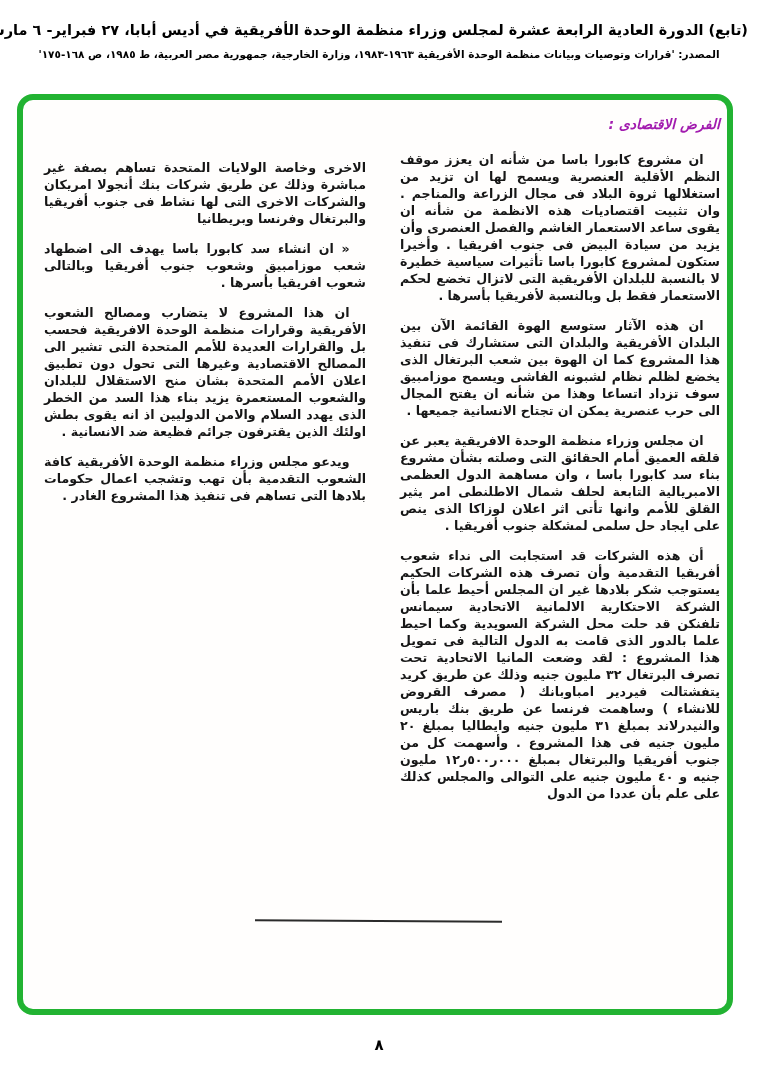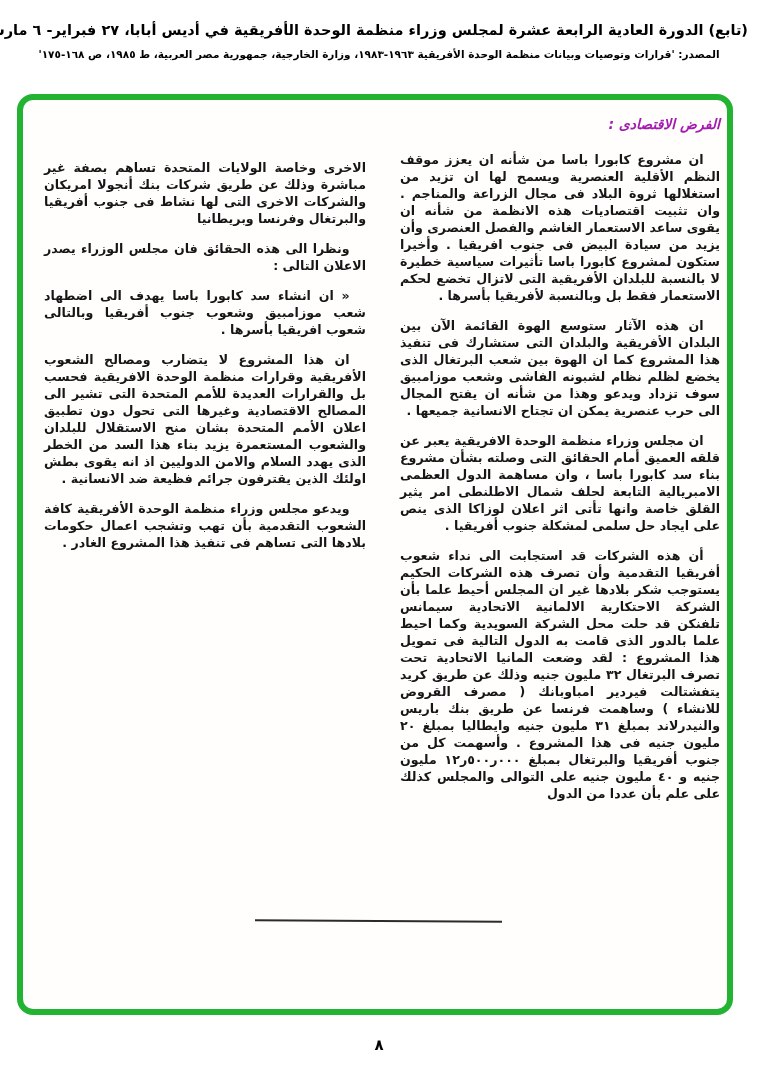--- a/index.html
+++ b/index.html
@@ -98,30 +98,29 @@
   <div class="header-title">(تابع) الدورة العادية الرابعة عشرة لمجلس وزراء منظمة الوحدة الأفريقية في أديس أبابا، ٢٧ فبراير- ٦ مارس ١٩٧٠</div>
   <div class="header-source">المصدر: 'قرارات وتوصيات وبيانات منظمة الوحدة الأفريقية ١٩٦٣-١٩٨٣، وزارة الخارجية، جمهورية مصر العربية، ط ١٩٨٥، ص ١٦٨-١٧٥'</div>
 </div>
 
 <div class="document-frame">
 
   <div class="col col-right">
     <p class="section-heading">الفرض الاقتصادى :</p>
     <div>
         <p class="para">ان مشروع كابورا باسا من شأنه ان يعزز موقف النظم الأقلية العنصرية ويسمح لها ان تزيد من استغلالها ثروة البلاد فى مجال الزراعة والمناجم . وان تثبيت اقتصاديات هذه الانظمة من شأنه ان يقوى ساعد الاستعمار الغاشم والفصل العنصرى وأن يزيد من سيادة البيض فى جنوب افريقيا . وأخيرا ستكون لمشروع كابورا باسا تأثيرات سياسية خطيرة لا بالنسبة للبلدان الأفريقية التى لاتزال تخضع لحكم الاستعمار فقط بل وبالنسبة لأفريقيا بأسرها .</p>
-        <p class="para">ان هذه الآثار ستوسع الهوة القائمة الآن بين البلدان الأفريقية والبلدان التى ستشارك فى تنفيذ هذا المشروع كما ان الهوة بين شعب البرتغال الذى يخضع لظلم نظام لشبونه الفاشى وشعب موزامبيق سوف تزداد ويدعو وهذا من شأنه ان يفتح المجال الى حرب عنصرية يمكن ان تجتاح الانسانية جميعها .</p>
-        <p class="para">ان مجلس وزراء منظمة الوحدة الافريقية يعبر عن قلقه العميق أمام الحقائق التى وصلته بشأن مشروع بناء سد كابورا باسا ، وان مساهمة الدول العظمى الامبريالية التابعة لحلف شمال الاطلنطى امر يثير القلق خاصة وانها تأتى اثر اعلان لوزاكا الذى ينص على ايجاد حل سلمى لمشكلة جنوب أفريقيا .</p>
+        <p class="para">ان هذه الآثار ستوسع الهوة القائمة الآن بين البلدان الأفريقية والبلدان التى ستشارك فى تنفيذ هذا المشروع كما ان الهوة بين شعب البرتغال الذى يخضع لظلم نظام لشبونه الفاشى ويسمح موزامبيق سوف تزداد اتساعا وهذا من شأنه ان يفتح المجال الى حرب عنصرية يمكن ان تجتاح الانسانية جميعها .</p>
+        <p class="para">ان مجلس وزراء منظمة الوحدة الافريقية يعبر عن قلقه العميق أمام الحقائق التى وصلته بشأن مشروع بناء سد كابورا باسا ، وان مساهمة الدول العظمى الامبريالية التابعة لحلف شمال الاطلنطى امر يثير القلق للأمم وانها تأتى اثر اعلان لوزاكا الذى ينص على ايجاد حل سلمى لمشكلة جنوب أفريقيا .</p>
         <p class="para">أن هذه الشركات قد استجابت الى نداء شعوب أفريقيا التقدمية وأن تصرف هذه الشركات الحكيم يستوجب شكر بلادها غير ان المجلس أحيط علما بأن الشركة الاحتكارية الالمانية الاتحادية سيمانس تلفنكن قد حلت محل الشركة السويدية وكما احيط علما بالدور الذى قامت به الدول التالية فى تمويل هذا المشروع : لقد وضعت المانيا الاتحادية تحت تصرف البرتغال ٣٢ مليون جنيه وذلك عن طريق كريد يتفشتالت فيردير امباوبانك ( مصرف القروض للانشاء ) وساهمت فرنسا عن طريق بنك باريس والنيدرلاند بمبلغ ٣١ مليون جنيه وايطاليا بمبلغ ٢٠ مليون جنيه فى هذا المشروع . وأسهمت كل من جنوب أفريقيا والبرتغال بمبلغ ٠٠٠ر٥٠٠ر١٢ مليون جنيه و ٤٠ مليون جنيه على التوالى والمجلس كذلك على علم بأن عددا من الدول</p>
       </div>
   </div>
 
   <div class="col col-left">
     <div>
         <p class="para">الاخرى وخاصة الولايات المتحدة تساهم بصفة غير مباشرة وذلك عن طريق شركات بنك أنجولا امريكان والشركات الاخرى التى لها نشاط فى جنوب أفريقيا والبرتغال وفرنسا وبريطانيا</p>
-        <p class="para">ونظرا الى هذه الحقائق فان مجلس الوزراء يصدر الاعلان التالى :</p>
         <p class="para">« ان انشاء سد كابورا باسا يهدف الى اضطهاد شعب موزامبيق وشعوب جنوب أفريقيا وبالتالى شعوب افريقيا بأسرها .</p>
         <p class="para">ان هذا المشروع لا يتضارب ومصالح الشعوب الأفريقية وقرارات منظمة الوحدة الافريقية فحسب بل والقرارات العديدة للأمم المتحدة التى تشير الى المصالح الاقتصادية وغيرها التى تحول دون تطبيق اعلان الأمم المتحدة بشان منح الاستقلال للبلدان والشعوب المستعمرة يزيد بناء هذا السد من الخطر الذى يهدد السلام والامن الدوليين اذ انه يقوى بطش اولئك الذين يقترفون جرائم فظيعة ضد الانسانية .</p>
         <p class="para">ويدعو مجلس وزراء منظمة الوحدة الأفريقية كافة الشعوب التقدمية بأن تهب وتشجب اعمال حكومات بلادها التى تساهم فى تنفيذ هذا المشروع الغادر .</p>
       </div>
   </div>
 
   <div class="footnote-divider"></div>
 </div>
 
 <div class="page-number">٨</div>

